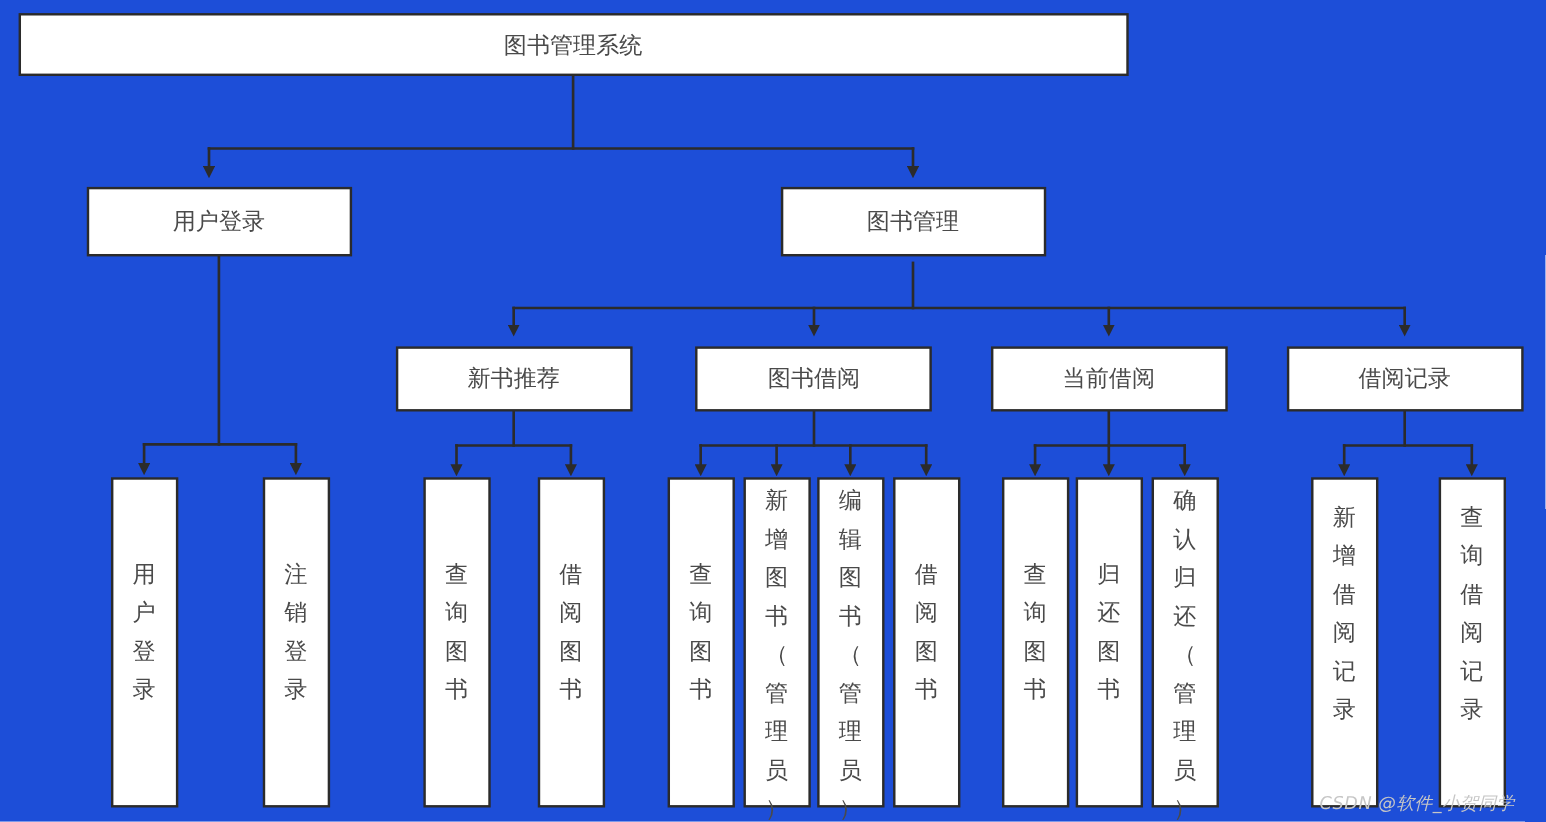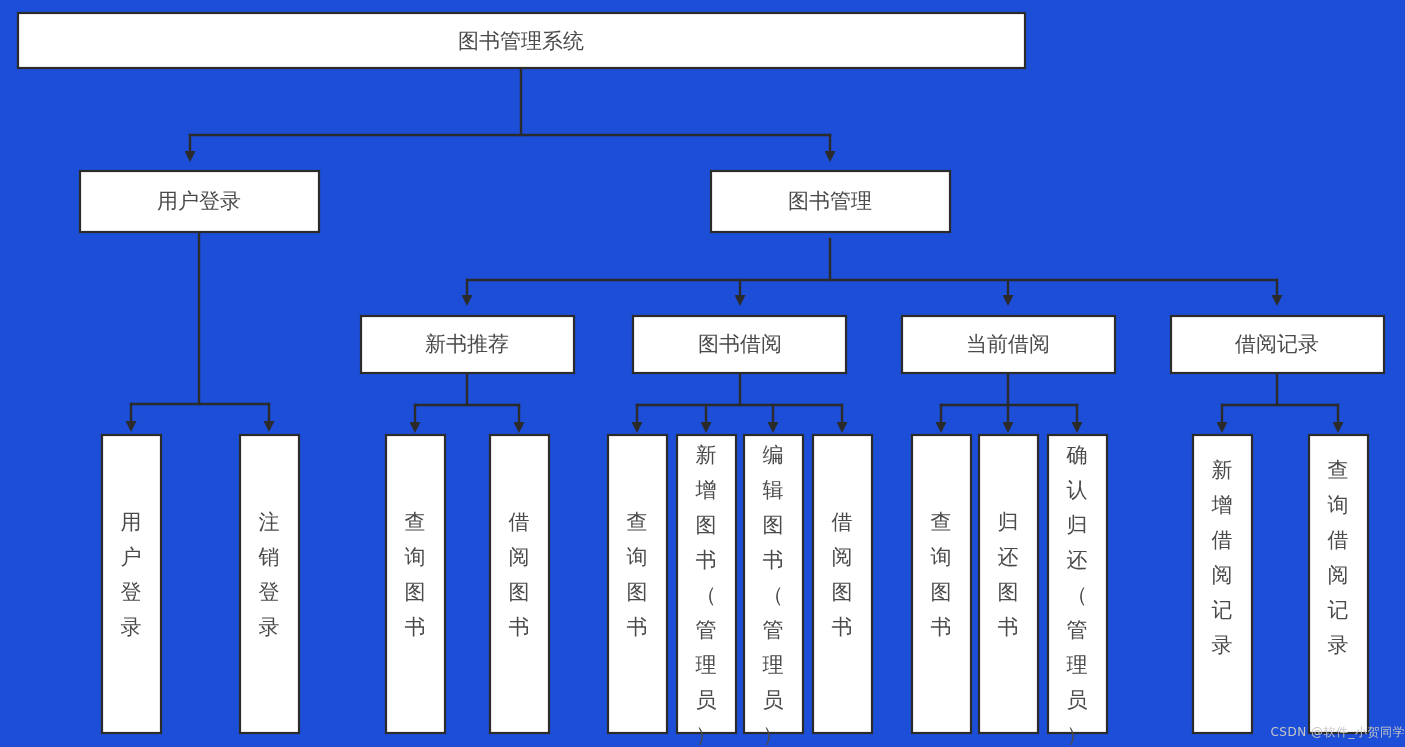--- a/index.html
+++ b/index.html
@@ -43,28 +43,29 @@
     dominant-baseline: middle;
   }
   .node-label-vertical {
     fill: #4a4a4a;
     font-family: "DejaVu Sans", "Liberation Sans", sans-serif;
     font-size: 21px;
     text-anchor: middle;
   }
   .watermark-text {
     position: absolute;
-    right: 0;
+    right: 28px;
     bottom: 6px;
     color: #c6c6c6;
-    font-size: 12px;
+    font-size: 16px;
     font-family: "DejaVu Sans", "Liberation Sans", sans-serif;
     white-space: nowrap;
     letter-spacing: 0.5px;
     user-select: none;
+    font-style: italic;
   }
 </style>
 </head>
 <body>
 
 <div id="canvas">
 
   <svg id="diagram-svg" viewBox="0 0 1405 747">
     <defs>
       <marker id="arrowhead" markerWidth="11" markerHeight="11" refX="1" refY="5.5" orient="auto" markerUnits="userSpaceOnUse">

